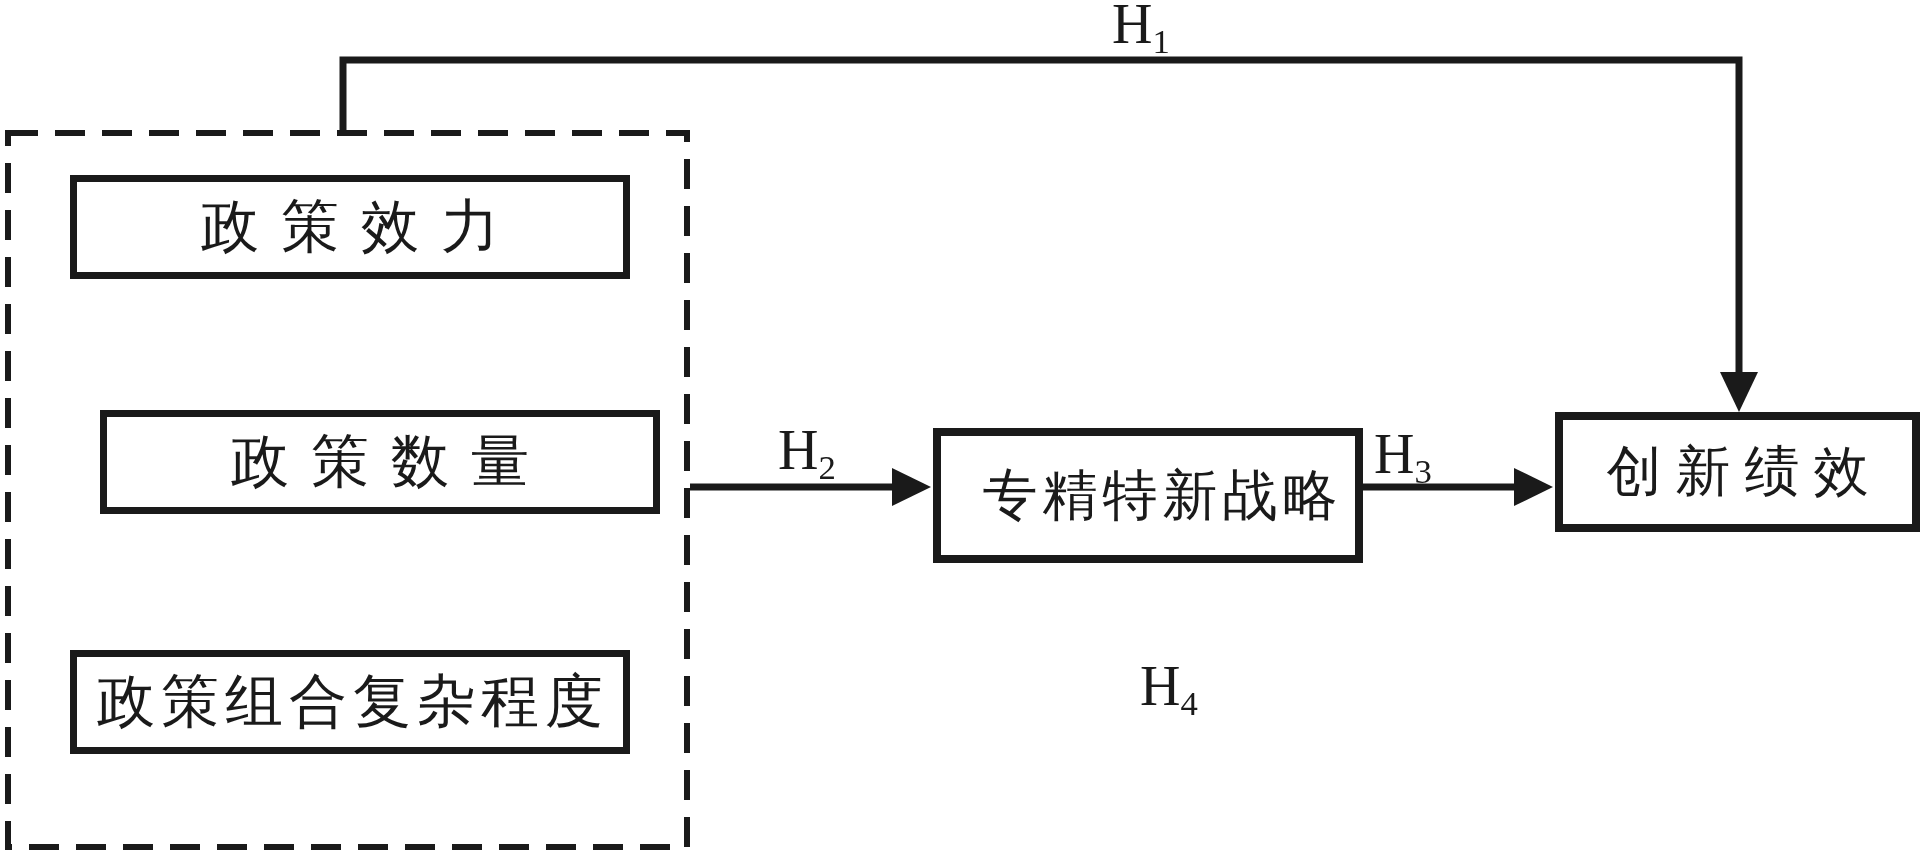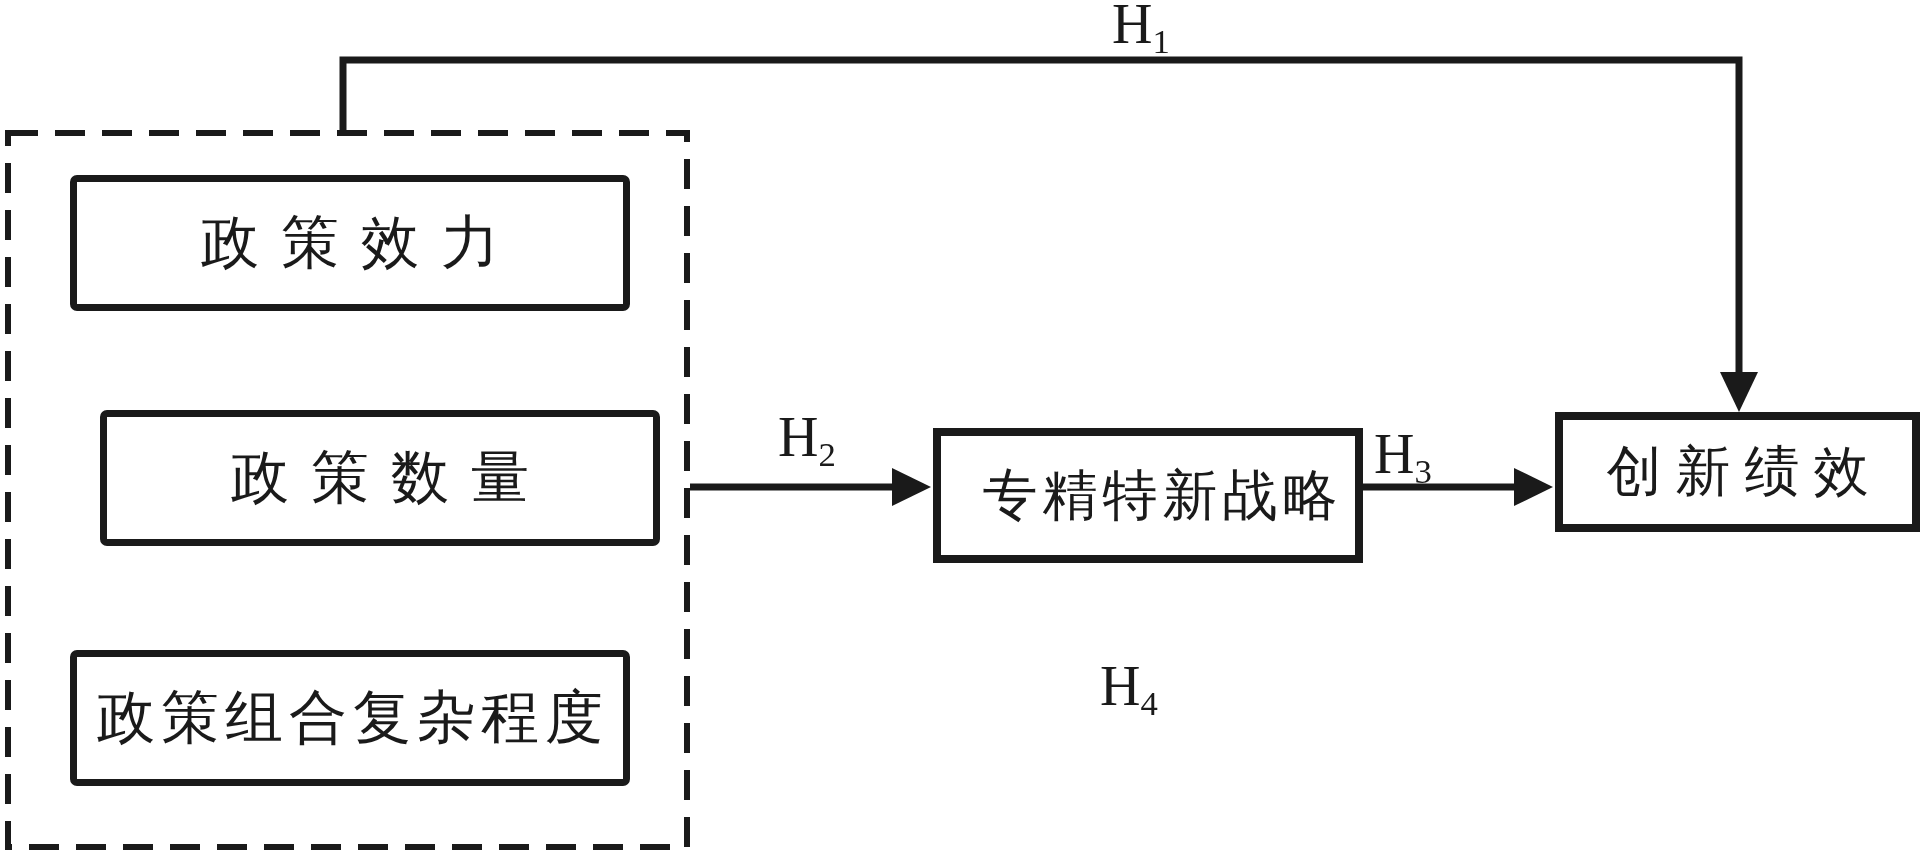--- a/index.html
+++ b/index.html
@@ -30,25 +30,24 @@
     justify-content: center;
     background: #ffffff;
     border: 7px solid #1a1a1a;
     box-sizing: border-box;
     text-align: center;
     white-space: nowrap;
   }
   .node.small {
     left: 70px;
     width: 560px;
-    height: 136px;
+    height: 104px;
     font-size: 58px;
     letter-spacing: 22px;
     text-indent: 22px; 
-    border-radius: 7px;
   }
   .node.small.long {
     letter-spacing: 6px;
     text-indent: 6px;
   }
   .node.mid {
     border-width: 8px;
     font-size: 55px;
     letter-spacing: 5px;
     text-indent: 5px;
@@ -100,19 +99,19 @@
   <div class="node mid" style="left:933px; top:428px; width:430px; height:135px;padding-left:24px;">
     <span>专精特新战略</span>
   </div>
 
   <div class="node mid" style="left:1555px; top:412px; width:365px; height:120px; letter-spacing:14px; text-indent:14px;">
     <span>创新绩效</span>
   </div>
 
   <div class="hlabel" style="left:1112px; top:-4px;"><span>H</span><sub>1</sub></div>
 
-  <div class="hlabel" style="left:778px; top:409px;"><span>H</span><sub>2</sub></div>
+  <div class="hlabel" style="left:778px; top:422px;"><span>H</span><sub>2</sub></div>
 
   <div class="hlabel" style="left:1374px; top:426px;"><span>H</span><sub>3</sub></div>
 
-  <div class="hlabel" style="left:1100px; top:658px;"><span>H</span><sub>4</sub></div>
+  <div class="hlabel" style="left:1140px; top:658px;"><span>H</span><sub>4</sub></div>
 
 </div>
 
 </body></html>

